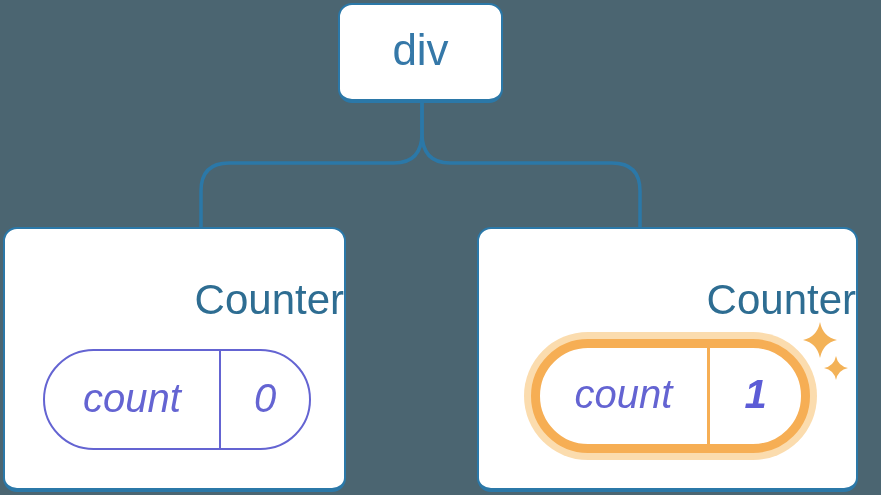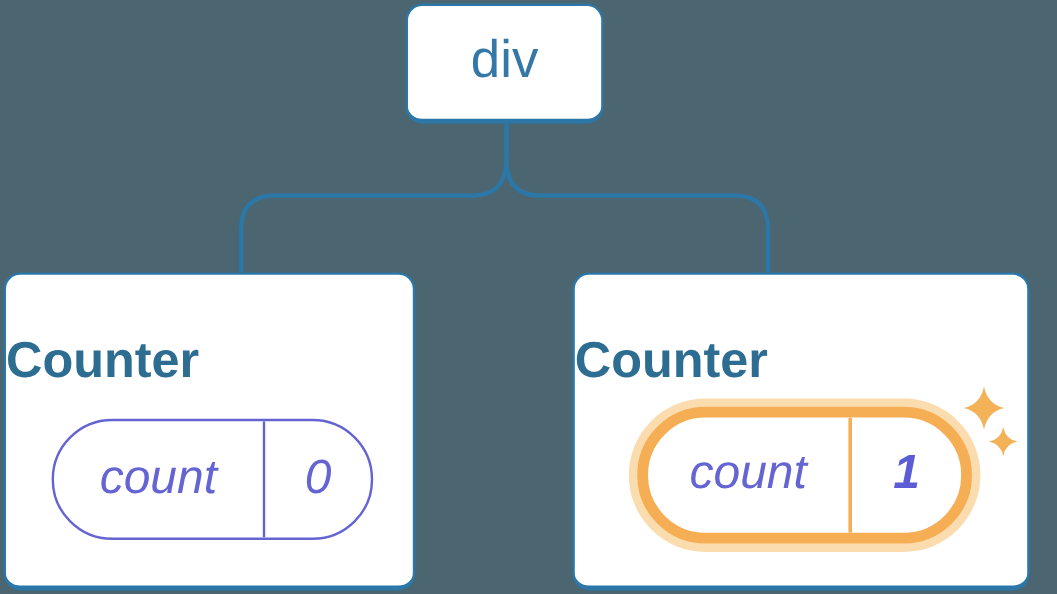--- a/index.html
+++ b/index.html
@@ -57,23 +57,23 @@
     border-radius: 14px;
     box-sizing: border-box;
   }
   .card-left  { left: 3px;   width: 343px; }
   .card-right { left: 477px; width: 381px; }
   .card-title {
     position: absolute;
     top: 50px;
     left: 0;
     width: 100%;
-    text-align: left;
+    text-align: right;
     font-size: 42px;
-    font-weight: 700;
+    font-weight: 400;
     line-height: 1;
     color: var(--title-text, #2e6d92);
   }
   
   .pill {
     position: absolute;
     left: 38px;
     top: 120px;
     width: 268px;
     height: 101px;

